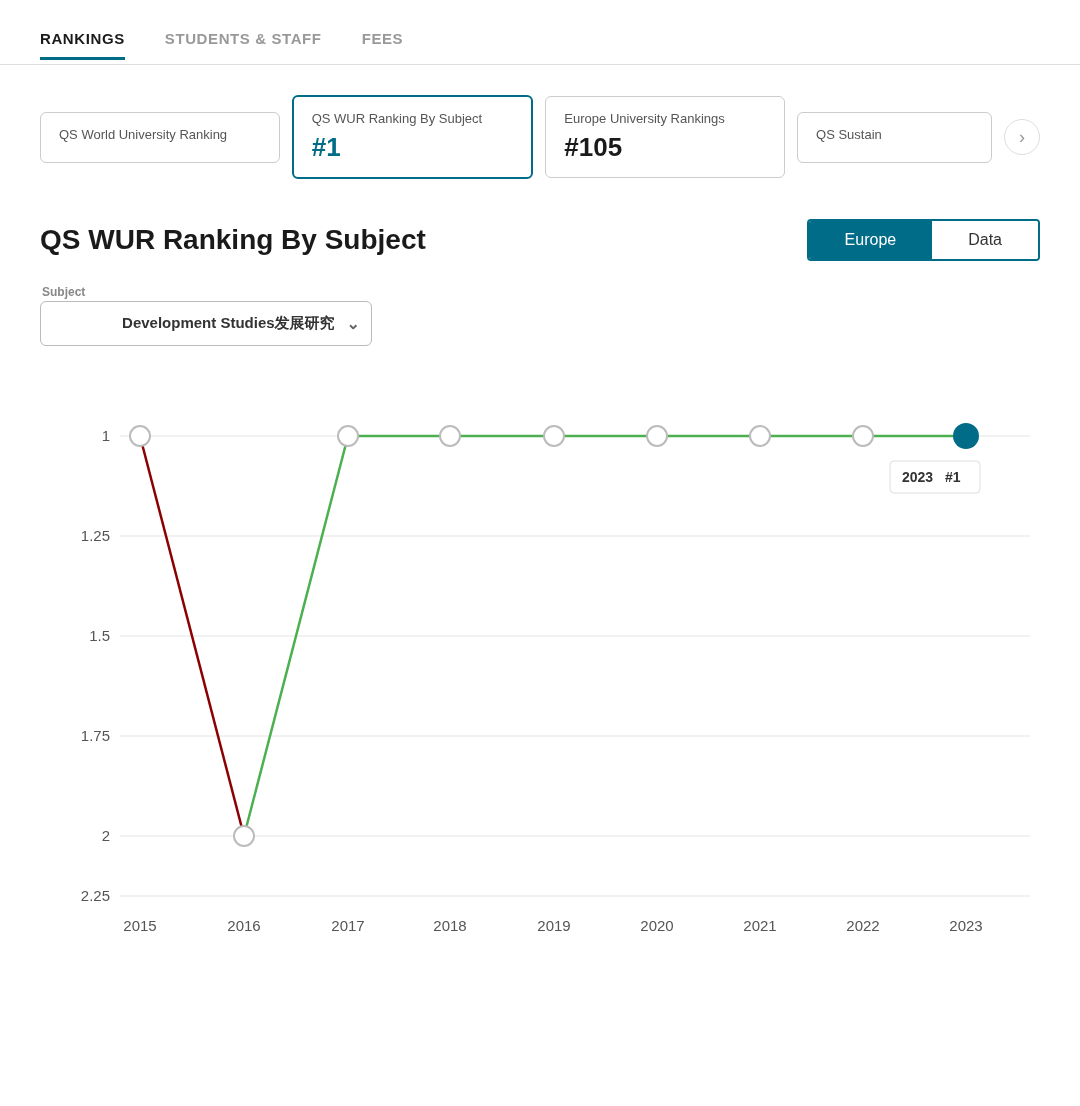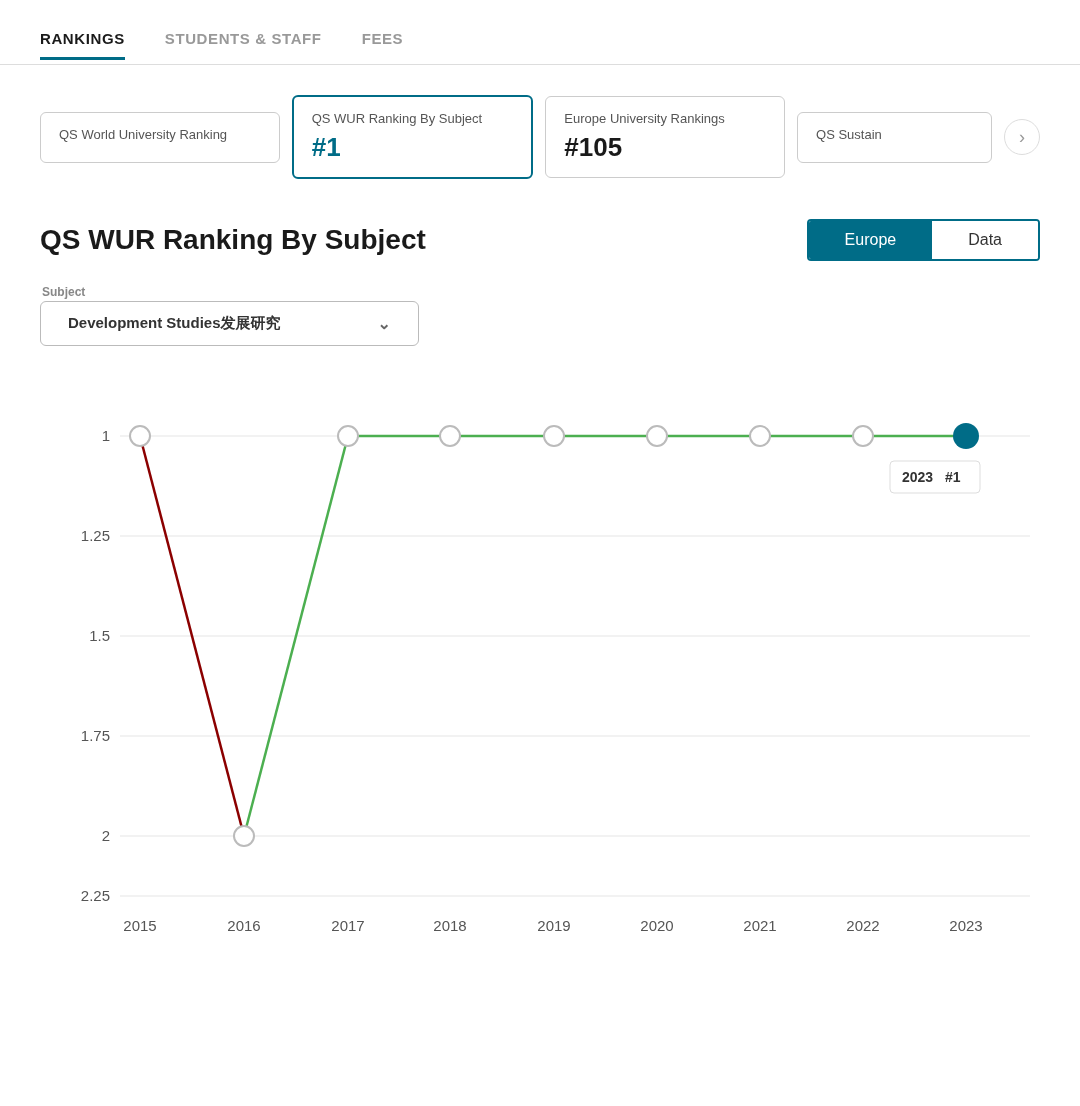--- a/index.html
+++ b/index.html
@@ -132,25 +132,25 @@
     }
     .subject-label {
       font-size: 12px;
       color: #888;
       margin-bottom: 2px;
       padding-left: 2px;
     }
     .subject-dropdown {
       display: flex;
       align-items: center;
-      justify-content: space-between;
+      justify-content: flex-end;
       border: 1px solid #bbb;
       border-radius: 6px;
-      padding: 12px 27px;
-      width: 379px;
+      padding: 12px 11px;
+      width: 332px;
       cursor: pointer;
       background: #fff;
       font-size: 15px;
       color: #333;
       position: relative;
     }
     .subject-dropdown .chevron {
       font-size: 16px;
       color: #666;
       margin-left: 12px;

